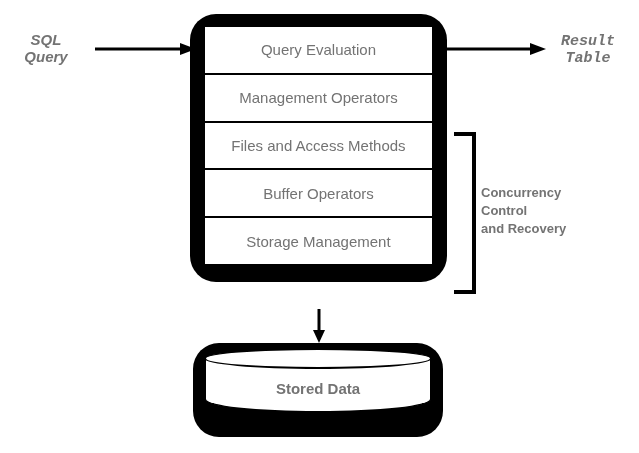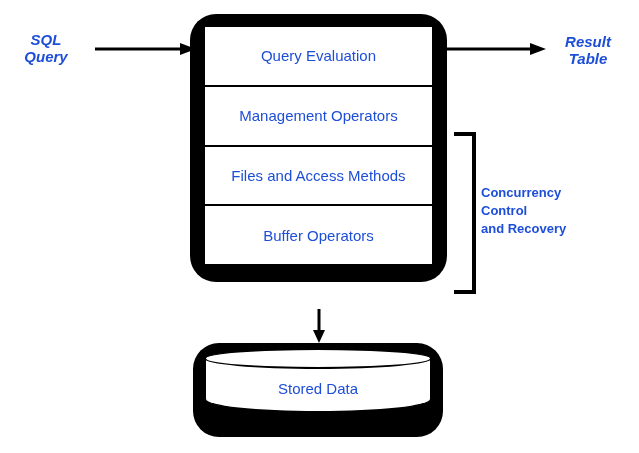--- a/index.html
+++ b/index.html
@@ -2,36 +2,36 @@
 <html><head>
 <meta charset="utf-8">
 <style>
   html, body { margin: 0; padding: 0; background: #ffffff; }
   #canvas {
     position: relative;
     width: 639px;
     height: 453px;
     background: #ffffff;
     font-family: "Liberation Sans", "DejaVu Sans", sans-serif;
-    color: #1d4ed8;
+    color: #737373;
     overflow: hidden;
   }
 
   
   .side-label {
     position: absolute;
     font-weight: bold;
     font-style: italic;
     font-size: 15px;
     line-height: 17px;
     text-align: center;
     white-space: pre-line;
   }
   #sql-label   { left: 5px;  top: 31px; width: 82px; }
-  #result-label{ left: 546px; top: 33px; width: 84px; }
+  #result-label{ left: 546px; top: 33px; width: 84px; font-family: Liberation Mono, monospace; }
 
   
   #stack-frame {
     position: absolute;
     left: 190px; top: 14px;
     width: 257px; height: 268px;
     background: #000000;
     border-radius: 26px;
     box-sizing: border-box;
     padding: 11px 13px 16px 13px;
@@ -84,20 +84,21 @@
     box-sizing: border-box;
     background: #ffffff;
     border-left: 2px solid #000000;
     border-right: 2px solid #000000;
     border-bottom: 2px solid #000000;
     border-bottom-left-radius: 50% 14px;
     border-bottom-right-radius: 50% 14px;
     display: flex;
     align-items: center;
     justify-content: center;
+    font-weight: bold;
   }
   #cyl-top {
     position: absolute;
     left: 11px; top: 5px;
     width: 228px; height: 21px;
     box-sizing: border-box;
     background: #ffffff;
     border: 2px solid #000000;
     border-radius: 50%;
   }
@@ -140,20 +141,23 @@
       </div>
 
       <div class="layer">
         <div class="layer-title">Files and Access Methods</div>
       </div>
 
       <div class="layer">
         <div class="layer-title">Buffer Operators</div>
       </div>
 
+      <div class="layer">
+        <div class="layer-title">Storage Management</div>
+      </div>
 
     </div>
   </div>
 
   <div id="concurrency-label">Concurrency
 Control
 and Recovery</div>
 
   <div id="datastore-frame">
     <div id="cyl-body">

